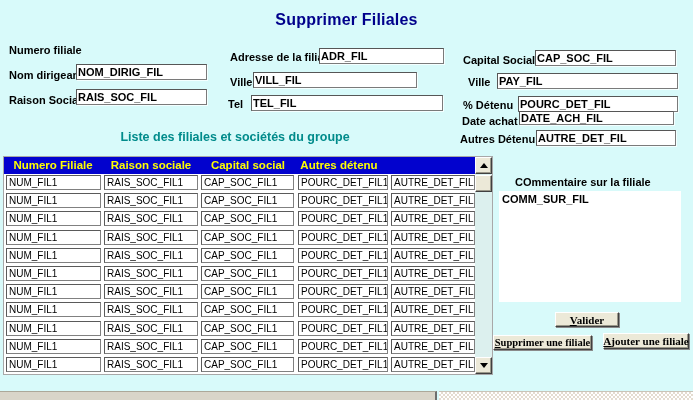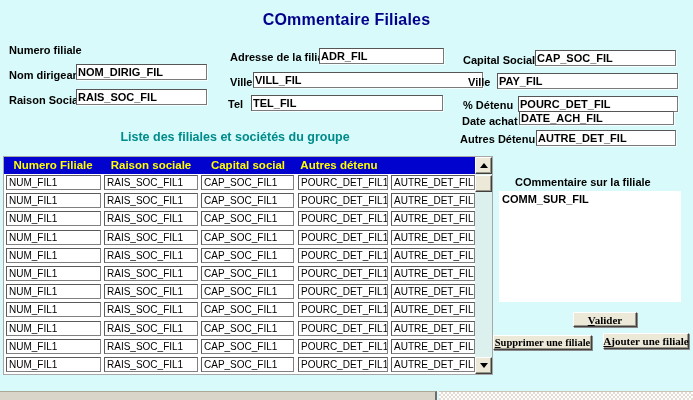--- a/index.html
+++ b/index.html
@@ -50,51 +50,51 @@
   .comment-value{font-size:11px;font-weight:bold;padding:2px 4px 0 3px;}
 
   .btn3d{position:absolute;background:var(--button_face,#ECE9D8);
          border:1px solid;border-color:#FFFFFF #404040 #404040 #FFFFFF;
          box-shadow:inset -1px -1px 0 #9a9789,1px 1px 0 #8a8a8a;
          display:flex;align-items:center;justify-content:center;
          font-family:"Liberation Serif","DejaVu Serif",serif;font-weight:bold;font-size:11px;
          color:#000;padding:0;cursor:default;white-space:nowrap;}
   .btn-label{display:block;}
   .btn-label::first-letter{text-decoration:underline;}
-  .btn-valider{left:573px;top:312px;width:64px;height:15px;}
+  .btn-valider{left:555px;top:312px;width:64px;height:15px;}
   .btn-supprimer{left:493px;top:335px;width:99px;height:15px;font-size:10.5px;}
   .btn-ajouter{left:603px;top:333px;width:86px;height:16px;}
 
   .hscroll{position:absolute;left:0;top:389px;width:693px;height:11px;}
   .hthumb{position:absolute;left:0;top:2px;width:437px;height:9px;background:#D9D5C9;
           border-top:1px solid #ACA899;border-right:2px solid #6e6e6e;}
   .htrack{position:absolute;left:439px;top:2px;right:0;height:9px;background-color:#fff;
           background-image:
             linear-gradient(45deg,#E4DCD0 25%,transparent 25%,transparent 75%,#E4DCD0 75%),
             linear-gradient(45deg,#E4DCD0 25%,transparent 25%,transparent 75%,#E4DCD0 75%);
           background-size:4px 4px;background-position:0 0,2px 2px;
           border-top:1px solid #C8C4B8;}
 </style>
 </head>
 <body>
 
 <div class="screen">
 
-  <div class="title">COmmentaire Filiales</div>
+  <div class="title">Supprimer Filiales</div>
 
   <div class="flabel" style="left:9px;top:44px;">Numero filiale</div>
   <div class="flabel" style="left:9px;top:69px;">Nom dirigeant</div>
   <input class="fbox" style="left: 76px; top: 64px; width: 131px;" value="NOM_DIRIG_FIL">
   <div class="flabel" style="left:9px;top:94px;">Raison Sociale</div>
   <input class="fbox" style="left: 76px; top: 89px; width: 131px;" value="RAIS_SOC_FIL">
 
   <div class="flabel" style="left:230px;top:51px;">Adresse de la filiale</div>
   <input class="fbox" style="left: 319px; top: 48px; width: 125px;" value="ADR_FIL">
   <div class="flabel" style="left:230px;top:76px;">Ville</div>
-  <input class="fbox" style="left: 253px; top: 72px; width: 230px;" value="VILL_FIL">
+  <input class="fbox" style="left: 253px; top: 72px; width: 164px;" value="VILL_FIL">
   <div class="flabel" style="left:228px;top:98px;">Tel</div>
   <input class="fbox" style="left: 251px; top: 95px; width: 192px;" value="TEL_FIL">
 
   <div class="flabel" style="left:463px;top:54px;">Capital Sociale</div>
   <input class="fbox" style="left: 535px; top: 50px; width: 141px;" value="CAP_SOC_FIL">
   <div class="flabel" style="left:468px;top:76px;">Ville</div>
   <input class="fbox" style="left: 497px; top: 73px; width: 181px;" value="PAY_FIL">
   <div class="flabel" style="left:463px;top:99px;">% Détenu</div>
   <input class="fbox" style="left: 518px; top: 96px; width: 160px;" value="POURC_DET_FIL">
   <div class="flabel" style="left:462px;top:115px;">Date achat</div>

